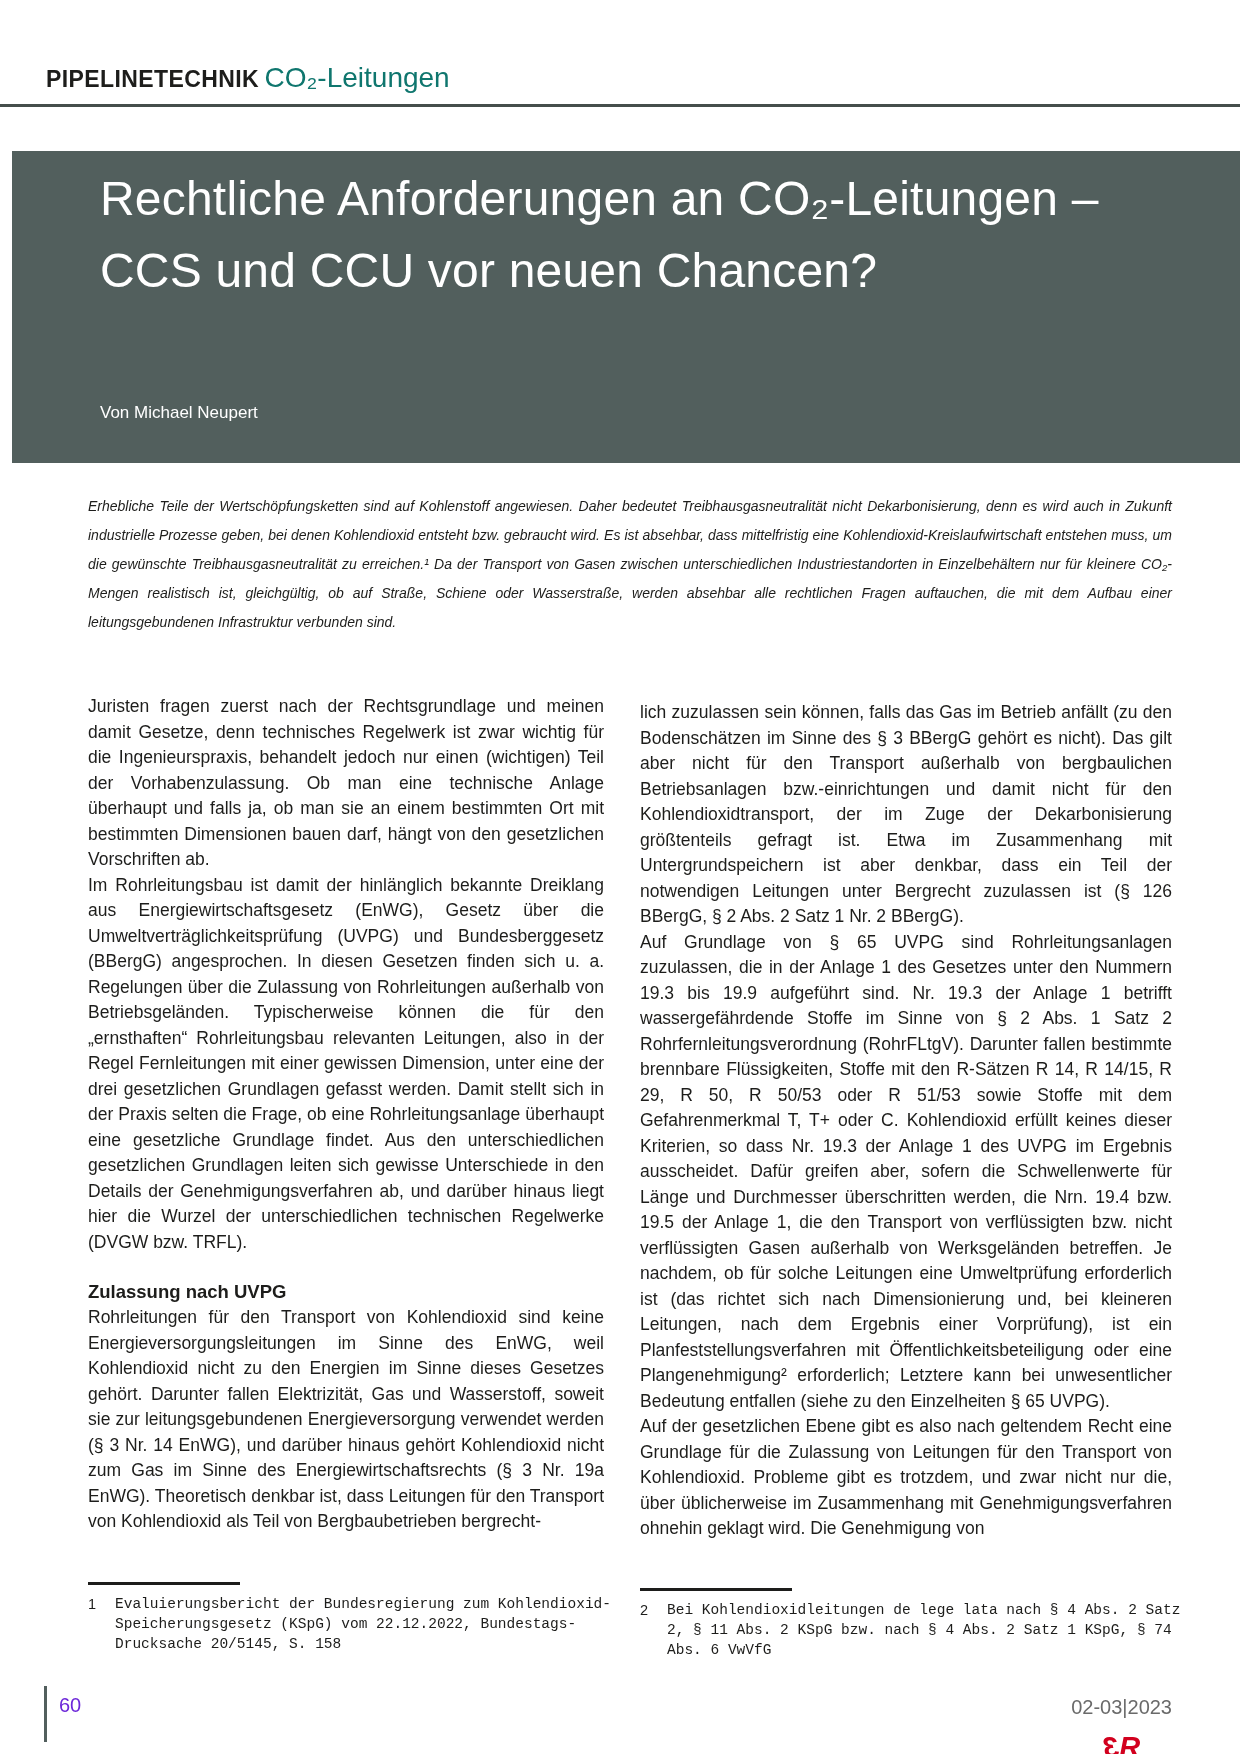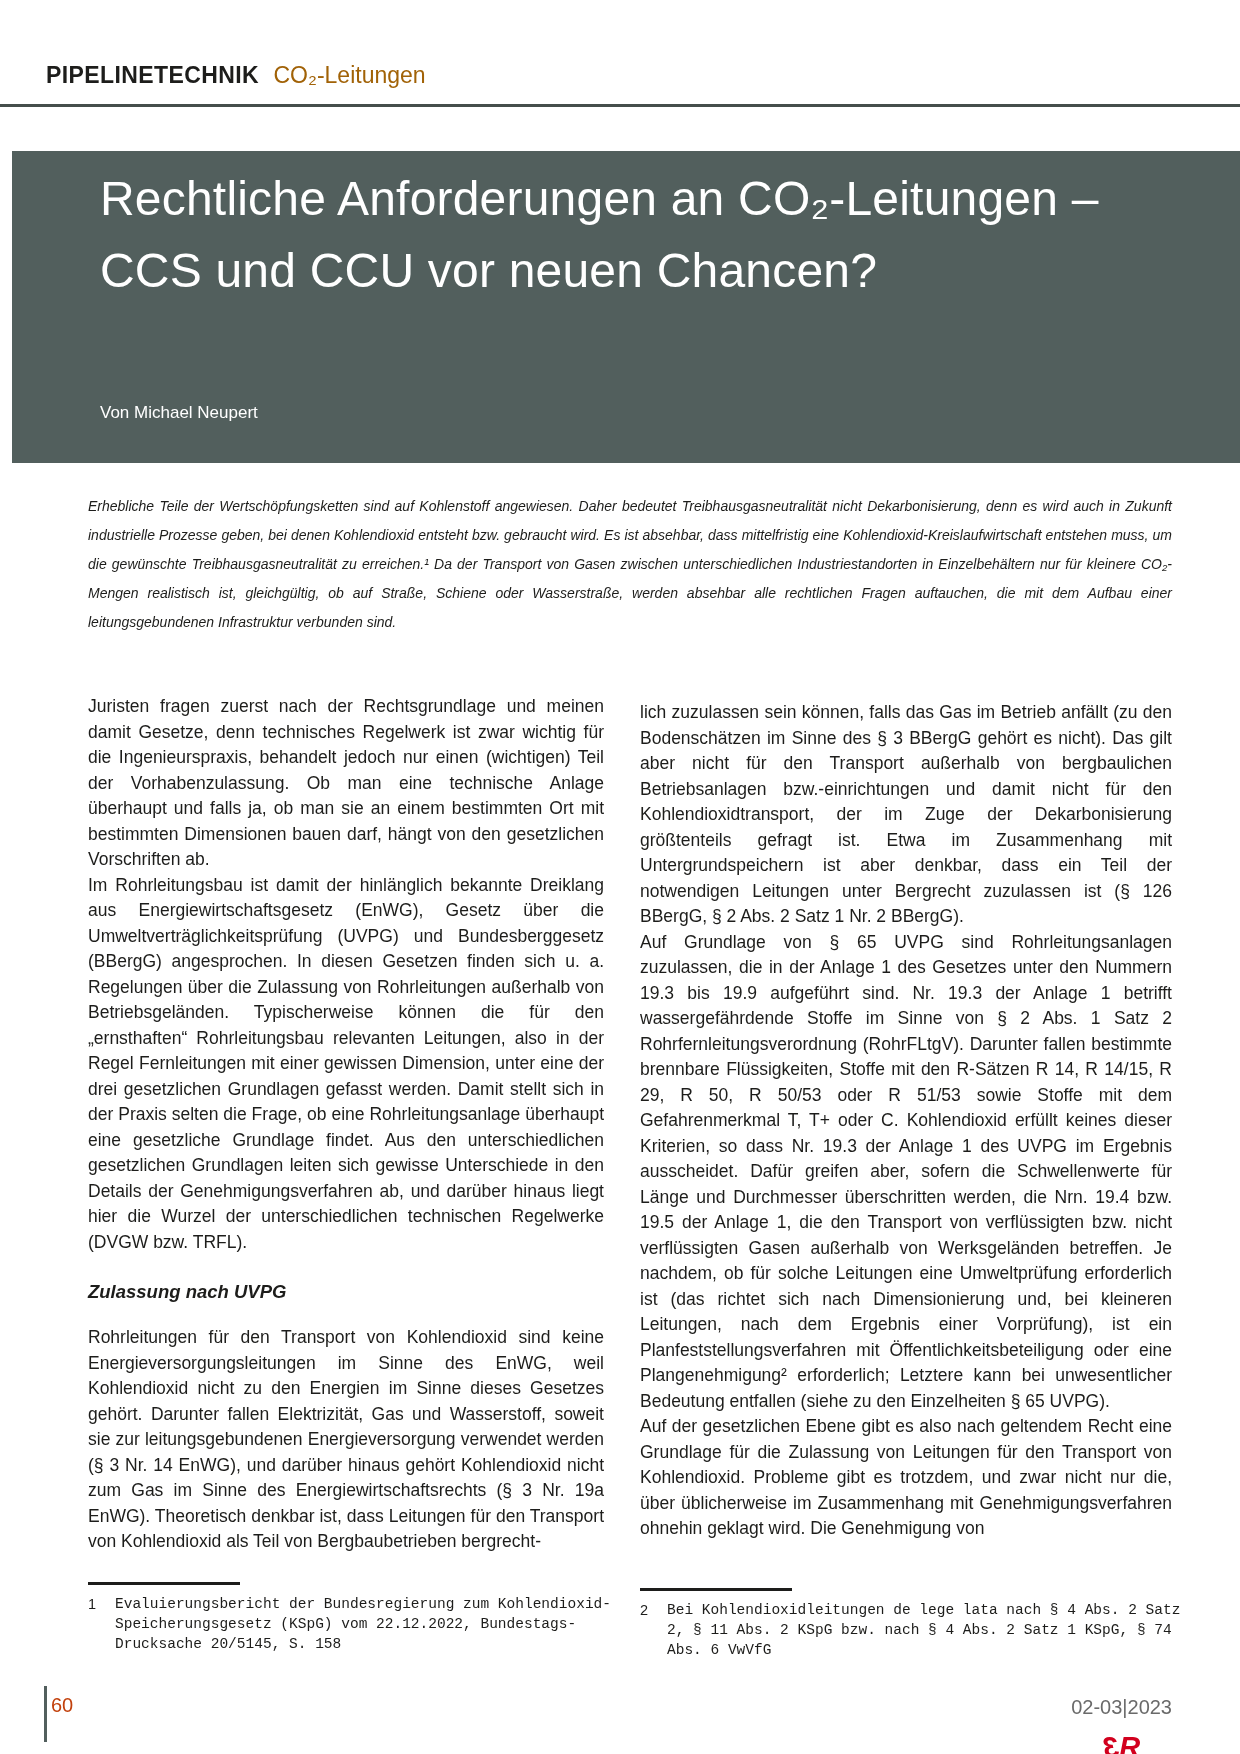--- a/index.html
+++ b/index.html
@@ -5,53 +5,53 @@
   * { margin:0; padding:0; box-sizing:border-box; }
   html,body { background:#e8e8e8; }
   .page {
     position:relative; width:1240px; height:1754px; margin:0 auto;
     background:#ffffff; overflow:hidden;
     font-family:"Liberation Sans", sans-serif; color:#1d1d1b;
   }
   
   .kicker-row { position:absolute; left:46px; top:62px; white-space:nowrap; }
   .kicker { font-weight:bold; font-size:23px; letter-spacing:.4px; color:#1d1d1b; }
-  .kicker-topic { font-size:23px; color:#a16207; margin-left:10px; }
+  .kicker-topic { font-size:28px; color:#0f766e; margin-left:1px; }
   .header-rule { position:absolute; left:0; top:104px; width:1240px; height:3px; background:#454e4b; }
   
   .title-banner { position:absolute; left:12px; top:151px; width:1240px; height:312px; background:#525f5d; }
   .article-title {
     position:absolute; left:88px; top:12px; width:1070px;
     font-size:48px; line-height:72px; font-weight:300; color:#ffffff; letter-spacing:.2px;
   }
   .article-author { position:absolute; left:88px; top:252px; font-size:17px; color:#ffffff; }
   
   .abstract {
     position:absolute; left:88px; top:492px; width:1084px;
     font-style:italic; font-size:14px; line-height:29px; text-align:justify;
     hyphens:auto; -webkit-hyphens:auto; color:#1d1d1b;
   }
   
   .col { position:absolute; text-align:justify; hyphens:auto; -webkit-hyphens:auto; }
   .col-left  { left:88px;  top:694px; width:516px; }
   .col-right { left:640px; top:700px; width:532px; }
   .section-heading { font-size:22px; font-weight:bold; line-height:30px; margin-bottom:4px; text-align:left; }
   .body-p { font-size:17.5px; line-height:25.5px; }
-  .subsection-heading { font-size:18.5px; font-weight:bold; font-style:italic; line-height:25px; margin:24px 0 21px 0; text-align:left; }
+  .subsection-heading { font-size:18.5px; font-weight:bold; line-height:25px; margin:24px 0 1px 0; text-align:left; }
   
   .footnote-block { position:absolute; width:525px; }
   .fn-left  { left:88px;  top:1582px; }
   .fn-right { left:640px; top:1588px; width:545px; }
   .fn-rule { width:152px; height:3px; background:#1d1d1b; margin-bottom:9px; }
   .fn-row { display:flex; font-size:14.5px; line-height:20px; text-align:left; }
   .fn-num { flex:0 0 27px; }
   .fn-text { flex:1;font-family:Liberation Mono, monospace; }
   
   .footer-bar { position:absolute; left:44px; top:1686px; width:3px; height:56px; background:#525f5d; }
-  .footer-pagenum { position:absolute; left:51px; top:1694px; font-size:20px; color:#c2410c; }
+  .footer-pagenum { position:absolute; left:59px; top:1694px; font-size:20px; color:#6d28d9; }
   .footer-right { position:absolute; right:68px; top:1696px; display:flex; align-items:center; gap:12px;flex-direction:column; }
   .footer-issue { font-size:20px; color:#6a6a6a; }
   .journal-logo { font-size:29px; font-weight:bold; font-style:italic; color:#d2001e; letter-spacing:-1px; white-space:nowrap; }
   .logo-flip { display:inline-block; transform:scaleX(-1); }
 </style>
 </head>
 <body>
 
 <div class="page">
 

